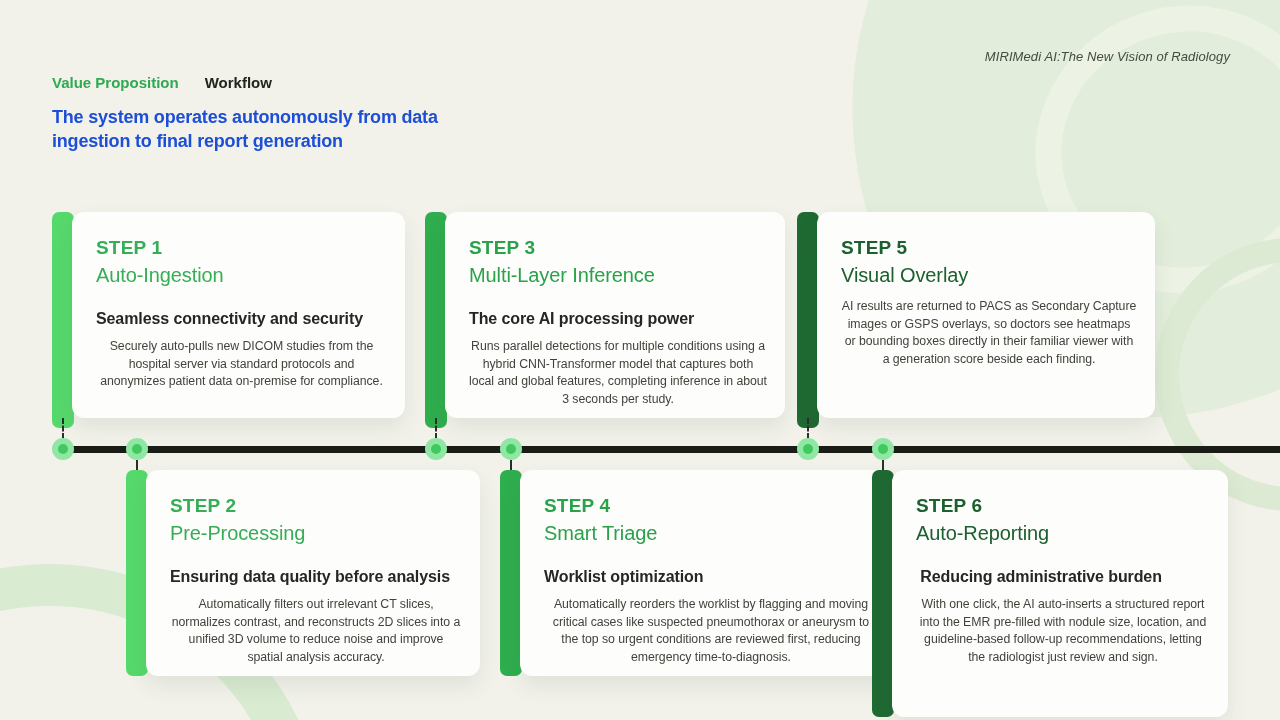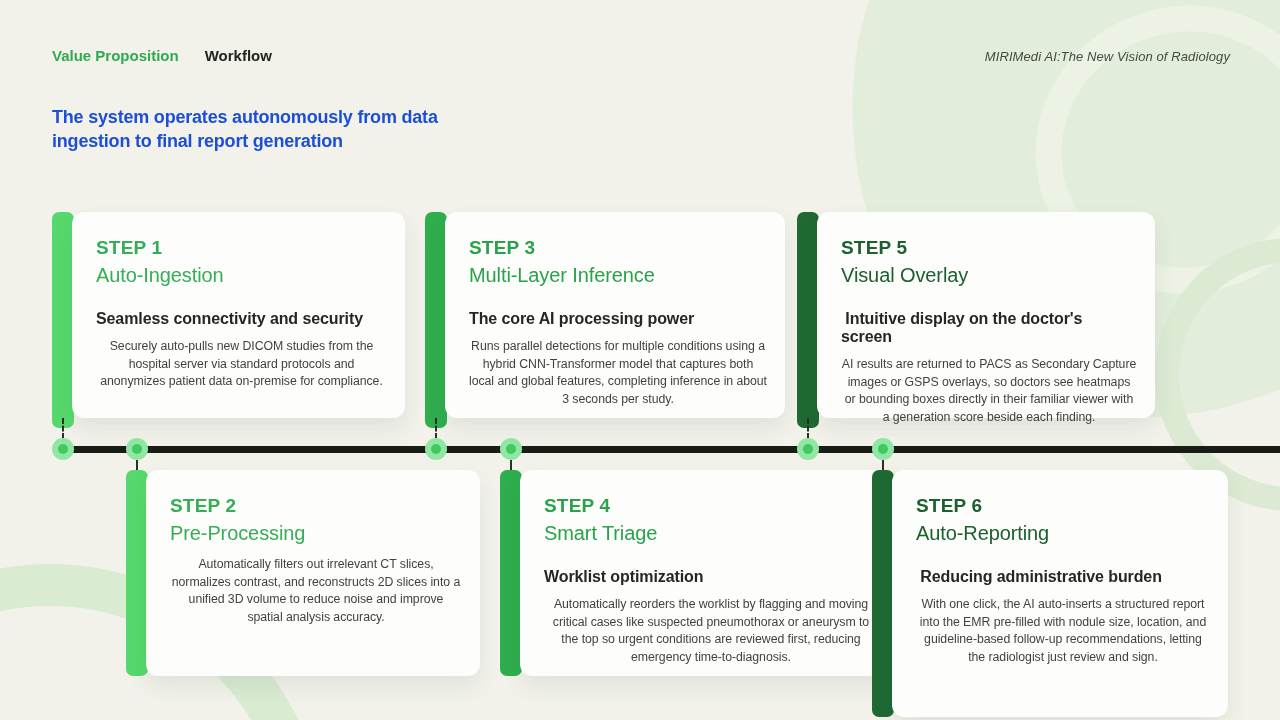--- a/index.html
+++ b/index.html
@@ -25,21 +25,21 @@
   .ring-sm{
     left:1155px;top:238px;width:225px;height:225px;
     border:24px solid #dcead3;border-radius:50%;
   }
   .arc-bl{
     left:-226px;top:564px;width:552px;height:552px;
     box-sizing:border-box;border:42px solid #d9ecd2;border-radius:50%;
   }
   
   .tabs{position:absolute;left:52px;top:47px;display:flex;gap:26px;z-index:3;}
-  .tab{font-size:15px;font-weight:700;color:#20251f;cursor:pointer;}
+  .tab{font-size:15px;font-weight:700;color:#20251f;cursor:pointer;margin-top:27px;}
   .tab.active{color:#2fa952;}
   .brand{
     position:absolute;right:50px;top:49px;z-index:3;
     font-style:italic;font-size:13px;color:#444b41;letter-spacing:0.1px;
   }
   .page-title{
     position:absolute;left:52px;top:94px;z-index:3;
     font-size:18px;font-weight:800;line-height:1.33;letter-spacing:-0.2px;
     color:#1d4ed8;white-space:pre-line;
   }
@@ -135,20 +135,21 @@
 
 <section class="card bottom pos-2" style="--accent: #56d96c; --heading: #35ae55;">
   <div class="bar"></div>
   <div class="connector"></div>
   <div class="dot">
       <i class="dot-core"></i>
     </div>
   <div class="panel">
     <h3 class="step-label">STEP 2</h3>
     <h4 class="step-name">Pre-Processing</h4>
+    <p class="subtitle">Ensuring data quality before analysis</p>
     <p class="body-text">Automatically filters out irrelevant CT slices, normalizes contrast, and reconstructs 2D slices into a unified 3D volume to reduce noise and improve spatial analysis accuracy.</p>
   </div>
 </section>
 
 <section class="card top pos-3" style="--accent: #2fae4e; --heading: #29a24a;">
   <div class="bar"></div>
   <div class="connector"></div>
   <div class="dot">
       <i class="dot-core"></i>
     </div>
@@ -176,21 +177,20 @@
 
 <section class="card top pos-5" style="--accent: #1f6933; --heading: #1c6030;">
   <div class="bar"></div>
   <div class="connector"></div>
   <div class="dot">
       <i class="dot-core"></i>
     </div>
   <div class="panel">
     <h3 class="step-label">STEP 5</h3>
     <h4 class="step-name">Visual Overlay</h4>
-    <p class="subtitle"> Intuitive display on the doctor's screen</p>
     <p class="body-text">AI results are returned to PACS as Secondary Capture images or GSPS overlays, so doctors see heatmaps or bounding boxes directly in their familiar viewer with a generation score beside each finding.</p>
   </div>
 </section>
 
 <section class="card bottom pos-6" style="--accent: #1f6933; --heading: #1c6030;">
   <div class="bar"></div>
   <div class="connector"></div>
   <div class="dot">
       <i class="dot-core"></i>
     </div>

